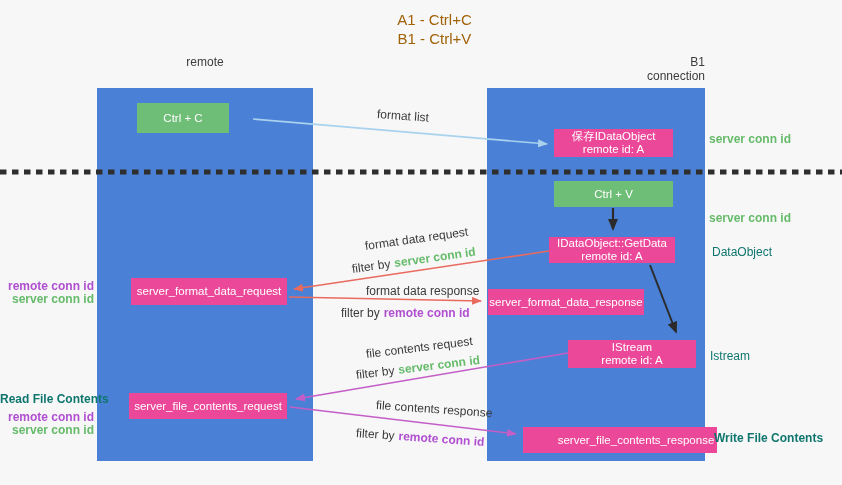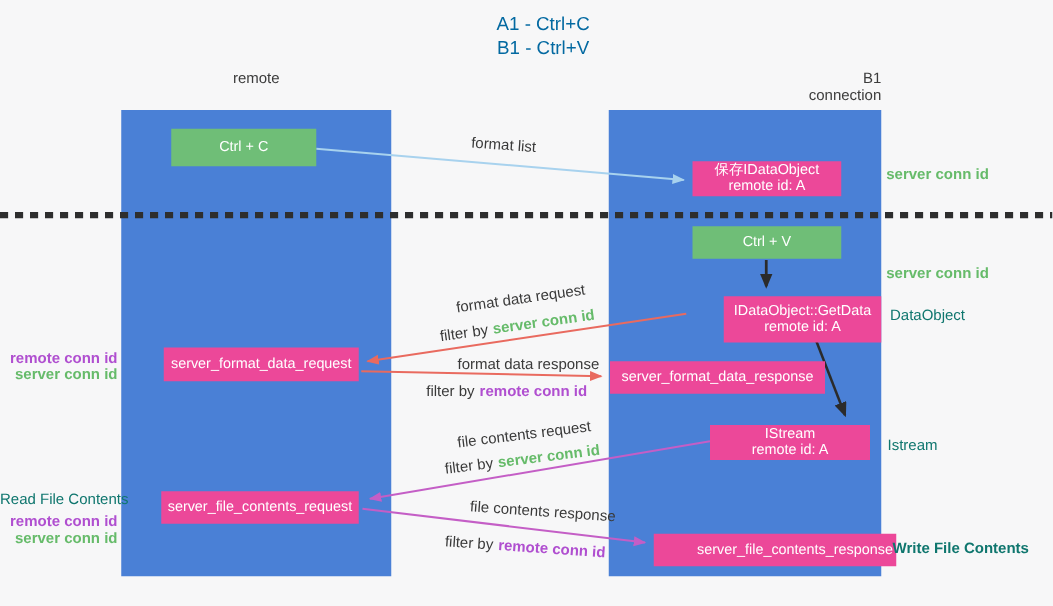--- a/index.html
+++ b/index.html
@@ -5,21 +5,21 @@
   html,body{margin:0;padding:0;}
   body{
     width:842px;height:485px;position:relative;overflow:hidden;
     background:#f7f7f8;
     font-family:"Liberation Sans","DejaVu Sans",sans-serif;
     -webkit-font-smoothing:antialiased;
   }
   .stage{position:absolute;inset:0;}
   .title{
     position:absolute;left:0;right:0;top:10px;text-align:center;
-    font-size:15px;line-height:19px;color:#0369a1;padding-left:27px;
+    font-size:15px;line-height:19px;color:#a16207;padding-left:27px;
   }
   .lane{position:absolute;top:88px;height:373px;background:#4a80d6;}
   .lane.left{left:97px;width:216px;}
   .lane.right{left:487px;width:218px;}
   .lane-head{
     position:absolute;top:55px;text-align:center;
     font-size:12px;line-height:14px;color:#3c3c3c;
   }
   .lane-head.left{left:97px;width:216px;}
   .lane-head.right{left:487px;width:218px;text-align:right;}
@@ -37,21 +37,21 @@
     font-size:12px;color:#3a3a3a;
     display:flex;gap:4px;
     transform:rotate(var(--r,0deg));
     transform-origin:left center;
   }
   .g{color:#66bb6a;font-weight:bold;}
   .p{color:#b04fd0;font-weight:bold;}
   .side{position:absolute;font-size:12px;color:#0f766e;white-space:nowrap;}
   .side.sg{color:#66bb6a;font-weight:bold;}
   .side.sp{color:#b04fd0;font-weight:bold;}
-  .leftcol{left:0;width:94px;text-align:right;}
+  .leftcol{left:0;width:94px;text-align:right;font-weight:bold;}
 </style>
 </head>
 <body>
 
 <div class="stage">
 
   <div class="title">
     <div>A1 - Ctrl+C</div>
     <div>B1 - Ctrl+V</div>
   </div>
@@ -85,43 +85,43 @@
     <line x1="0" y1="172" x2="842" y2="172" stroke="#2e2e2e" stroke-width="5" stroke-dasharray="6.5 5.5"></line>
     <line x1="253" y1="119" x2="547" y2="144" stroke="#a8d2ee" stroke-width="1.6" marker-end="url(#ah-blue)"></line>
     <line x1="613" y1="208" x2="613" y2="229" stroke="#2b2b2b" stroke-width="2.2" marker-end="url(#ah-blk)"></line>
     <line x1="549" y1="251" x2="294" y2="289" stroke="#e96a5f" stroke-width="1.6" marker-end="url(#ah-red)"></line>
     <line x1="289" y1="297" x2="481" y2="301" stroke="#e96a5f" stroke-width="1.6" marker-end="url(#ah-red)"></line>
     <line x1="650" y1="265" x2="676" y2="332" stroke="#2b2b2b" stroke-width="2" marker-end="url(#ah-blk)"></line>
     <line x1="568" y1="353" x2="296" y2="399" stroke="#c45ec6" stroke-width="1.6" marker-end="url(#ah-mag)"></line>
     <line x1="290" y1="407" x2="516" y2="434" stroke="#c45ec6" stroke-width="1.6" marker-end="url(#ah-mag)"></line>
   </svg>
 
-  <div class="node green" style="left:137px;top:103px;width:116px;height:30px;">
+  <div class="node green" style="left:137px;top:103px;width:92px;height:30px;">
     <div>Ctrl + C</div>
   </div>
 
   <div class="node orange" style="left:554px;top:129px;width:119px;height:28px;">
     <div>保存IDataObject</div>
     <div>remote id: A</div>
   </div>
 
   <div class="node green" style="left:554px;top:181px;width:119px;height:26px;">
     <div>Ctrl + V</div>
   </div>
 
-  <div class="node orange" style="left:579px;top:237px;width:126px;height:37px;">
+  <div class="node orange" style="left:549px;top:237px;width:126px;height:26px;">
     <div>IDataObject::GetData</div>
     <div>remote id: A</div>
   </div>
 
   <div class="node orange" style="left:131px;top:278px;width:156px;height:27px;">
     <div>server_format_data_request</div>
   </div>
 
-  <div class="node orange" style="left:488px;top:289px;width:172px;height:26px;">
+  <div class="node orange" style="left:488px;top:289px;width:156px;height:26px;">
     <div>server_format_data_response</div>
   </div>
 
   <div class="node orange" style="left:568px;top:340px;width:128px;height:28px;">
     <div>IStream</div>
     <div>remote id: A</div>
   </div>
 
   <div class="node orange" style="left:129px;top:393px;width:158px;height:26px;">
     <div>server_file_contents_request</div>

